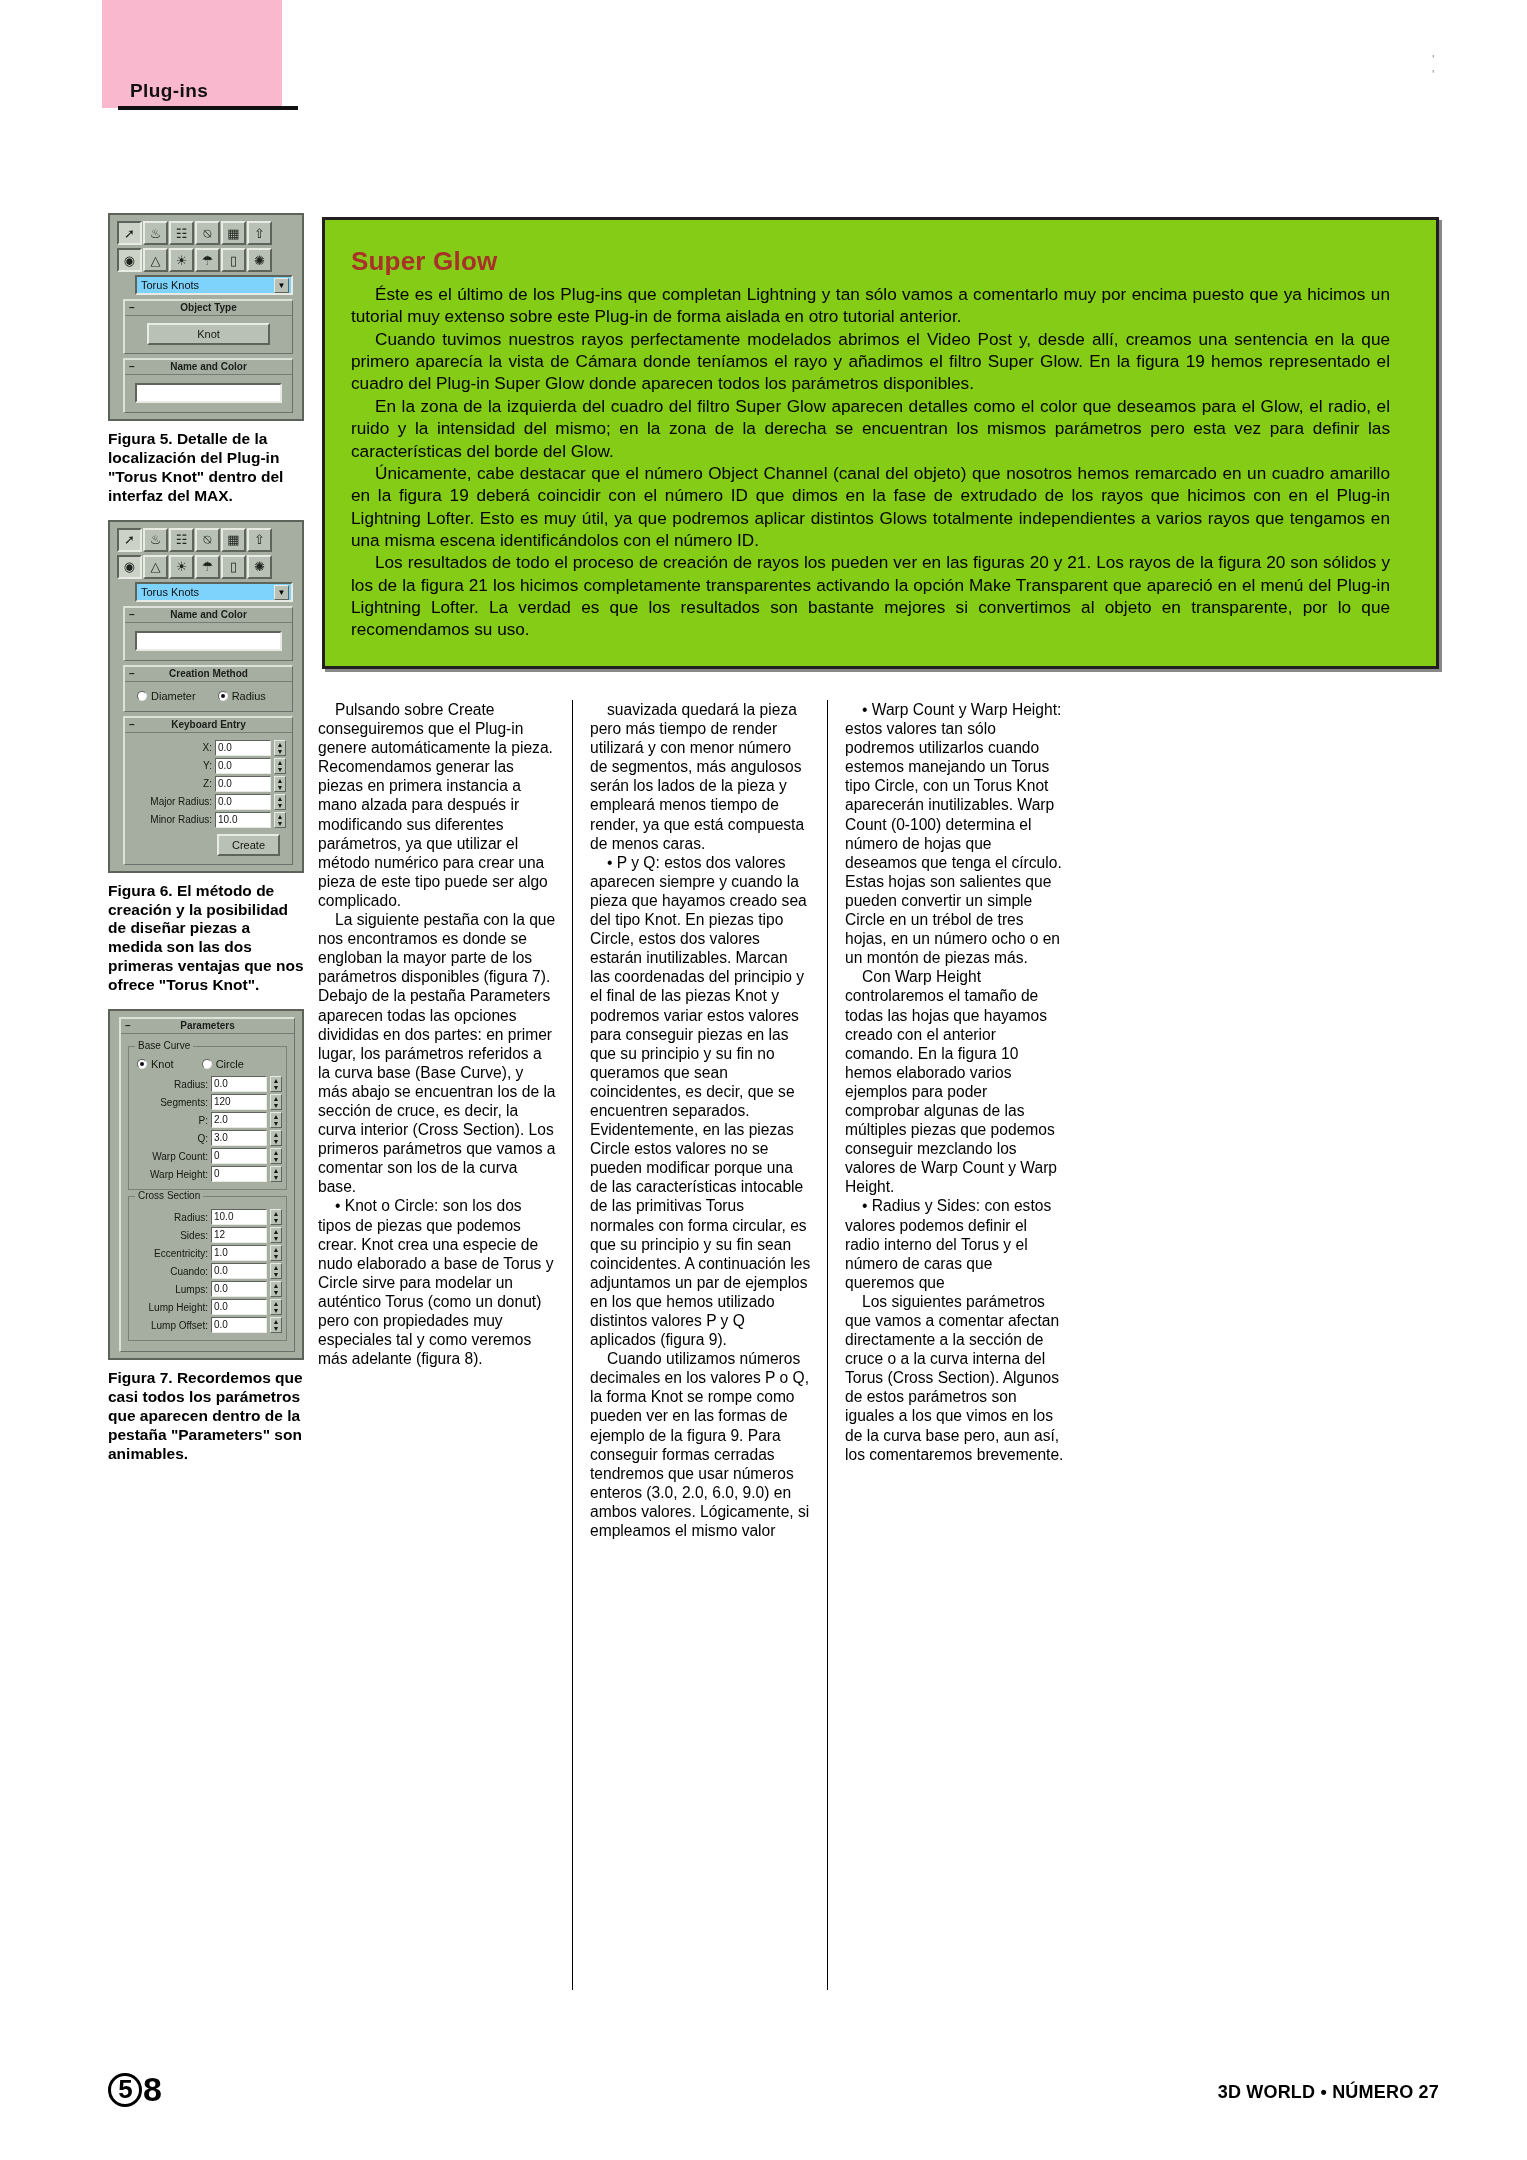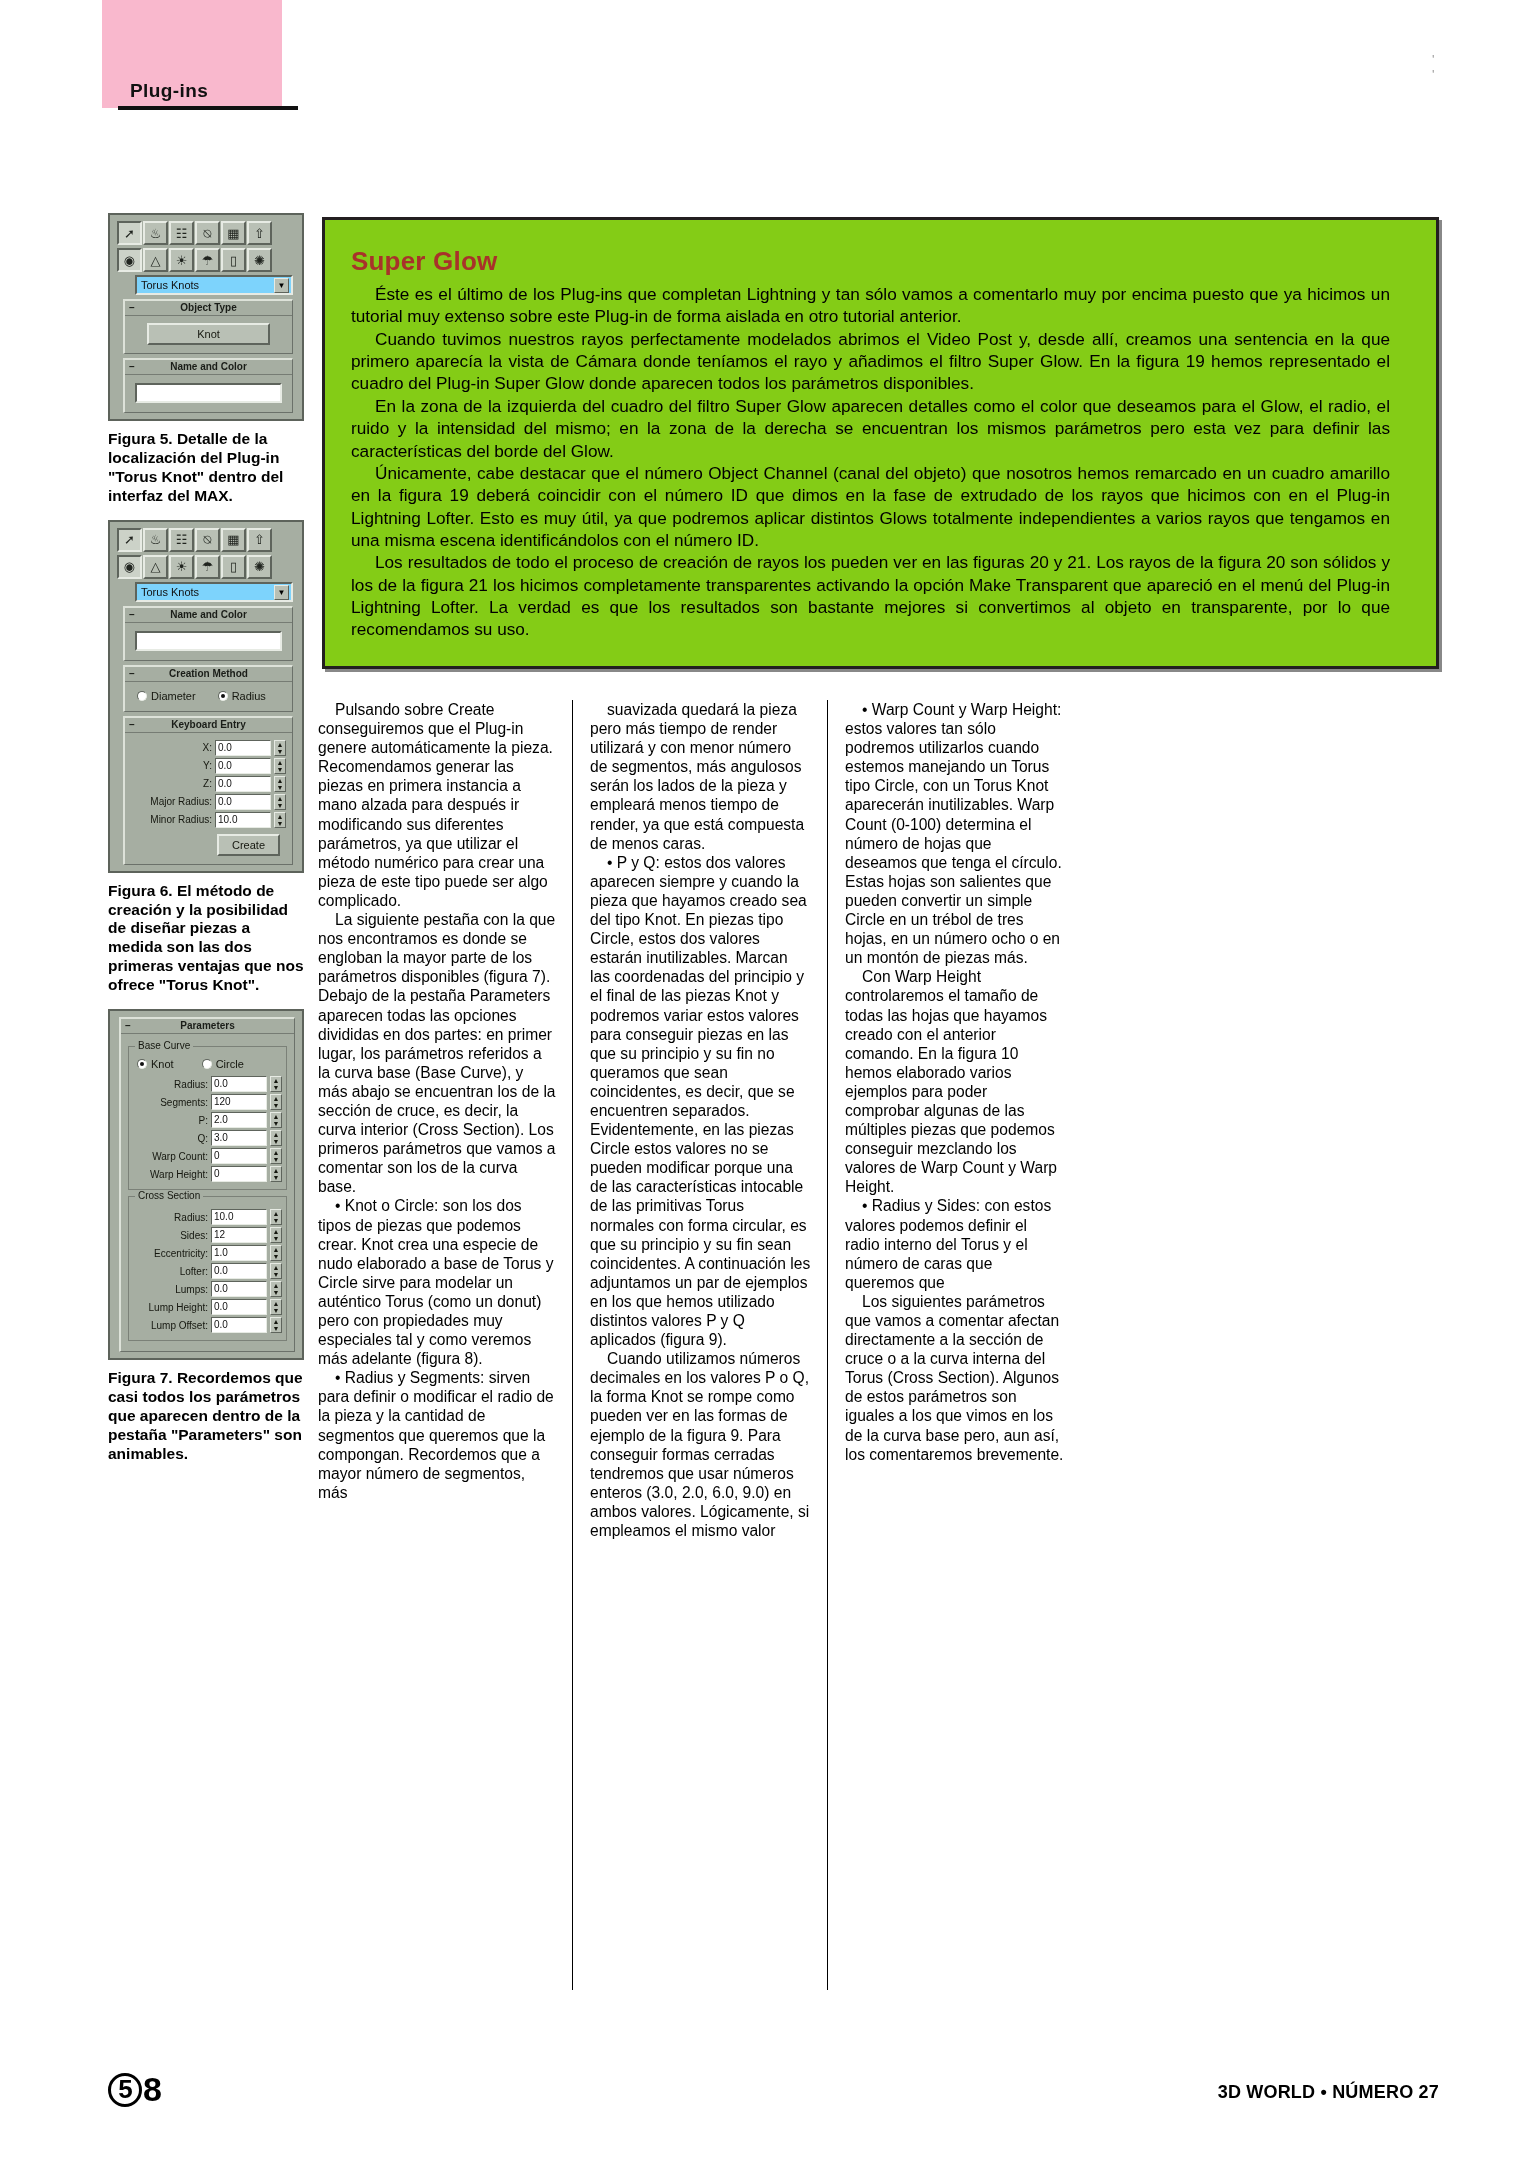--- a/index.html
+++ b/index.html
@@ -495,21 +495,21 @@
             <span class="lbl">Sides:</span>
             <span class="spin-field">12</span>
             <span class="spinner">▲<br>▼</span>
           </div>
           <div class="fieldrow">
             <span class="lbl">Eccentricity:</span>
             <span class="spin-field">1.0</span>
             <span class="spinner">▲<br>▼</span>
           </div>
           <div class="fieldrow">
-            <span class="lbl">Lofter:</span>
+            <span class="lbl">Cuando:</span>
             <span class="spin-field">0.0</span>
             <span class="spinner">▲<br>▼</span>
           </div>
           <div class="fieldrow">
             <span class="lbl">Lumps:</span>
             <span class="spin-field">0.0</span>
             <span class="spinner">▲<br>▼</span>
           </div>
           <div class="fieldrow">
             <span class="lbl">Lump Height:</span>
@@ -537,21 +537,20 @@
   <p>En la zona de la izquierda del cuadro del filtro Super Glow aparecen detalles como el color que deseamos para el Glow, el radio, el ruido y la intensidad del mismo; en la zona de la derecha se encuentran los mismos parámetros pero esta vez para definir las características del borde del Glow.</p>
   <p>Únicamente, cabe destacar que el número Object Channel (canal del objeto) que nosotros hemos remarcado en un cuadro amarillo en la figura 19 deberá coincidir con el número ID que dimos en la fase de extrudado de los rayos que hicimos con en el Plug-in Lightning Lofter. Esto es muy útil, ya que podremos aplicar distintos Glows totalmente independientes a varios rayos que tengamos en una misma escena identificándolos con el  número ID.</p>
   <p>Los resultados de todo el proceso de creación de rayos los pueden ver en las figuras 20 y 21. Los rayos de la figura 20 son sólidos y los de la figura 21 los hicimos completamente transparentes activando la opción Make Transparent que apareció en el menú del Plug-in Lightning Lofter. La verdad es que los resultados son bastante mejores si convertimos al objeto en transparente, por lo que recomendamos su uso.</p>
 </div>
 
 <div class="body-cols">
   <div class="body-col">
     <p>Pulsando sobre Create conseguiremos que el Plug-in genere automáticamente la pieza. Recomendamos generar las piezas en primera instancia a mano alzada para después ir modificando sus diferentes parámetros, ya que utilizar el método numérico para crear una pieza de este tipo puede ser algo complicado.</p>
     <p>La siguiente pestaña con la que nos encontramos es donde se engloban la mayor parte de los parámetros disponibles (figura 7). Debajo de la pestaña Parameters aparecen todas las opciones divididas en dos partes: en primer lugar, los parámetros referidos a la curva base (Base Curve), y más abajo se encuentran los de la sección de cruce, es decir, la curva interior (Cross Section). Los primeros parámetros que vamos a comentar son los de la curva base.</p>
     <p>• Knot o Circle: son los dos tipos de piezas que podemos crear. Knot crea una especie de nudo elaborado a base de Torus y Circle sirve para modelar un auténtico Torus (como un donut) pero con propiedades muy especiales tal y como veremos más adelante (figura 8).</p>
-    <p>• Radius y Segments: sirven para definir o modificar el radio de la pieza y la cantidad de segmentos que queremos que la compongan. Recordemos que a mayor número de segmentos, más</p>
     <div class="col-rule"></div>
   </div>
   <div class="body-col">
     <p>suavizada quedará la pieza pero más tiempo de render utilizará y con menor número de segmentos, más angulosos serán los lados de la pieza y empleará menos tiempo de render, ya que está compuesta de menos caras.</p>
     <p>• P y Q: estos dos valores aparecen siempre y cuando la pieza que hayamos creado sea del tipo Knot. En piezas tipo Circle, estos dos valores estarán inutilizables. Marcan las coordenadas del principio y el final de las piezas Knot y podremos variar estos valores para conseguir piezas en las que su principio y su fin no queramos que sean coincidentes, es decir, que se encuentren separados. Evidentemente, en las piezas Circle estos valores no se pueden modificar porque una de las características intocable de las primitivas Torus normales con forma circular, es que su principio y su fin sean coincidentes. A continuación les adjuntamos un par de ejemplos en los que hemos utilizado distintos valores P y Q aplicados (figura 9).</p>
     <p>Cuando utilizamos números decimales en los valores P o Q, la forma Knot se rompe como pueden ver en las formas de ejemplo de la figura 9. Para conseguir formas cerradas tendremos que usar números enteros (3.0, 2.0, 6.0, 9.0) en ambos valores. Lógicamente, si empleamos el mismo valor</p>
     <div class="col-rule"></div>
   </div>
   <div class="body-col">
     <p>• Warp Count y Warp Height: estos valores tan sólo podremos utilizarlos cuando estemos manejando un Torus tipo Circle, con un Torus Knot aparecerán inutilizables. Warp Count (0-100) determina el número de hojas que deseamos que tenga el círculo. Estas hojas son salientes que pueden convertir un simple Circle en un trébol de tres hojas, en un número ocho o en un montón de piezas más.</p>

